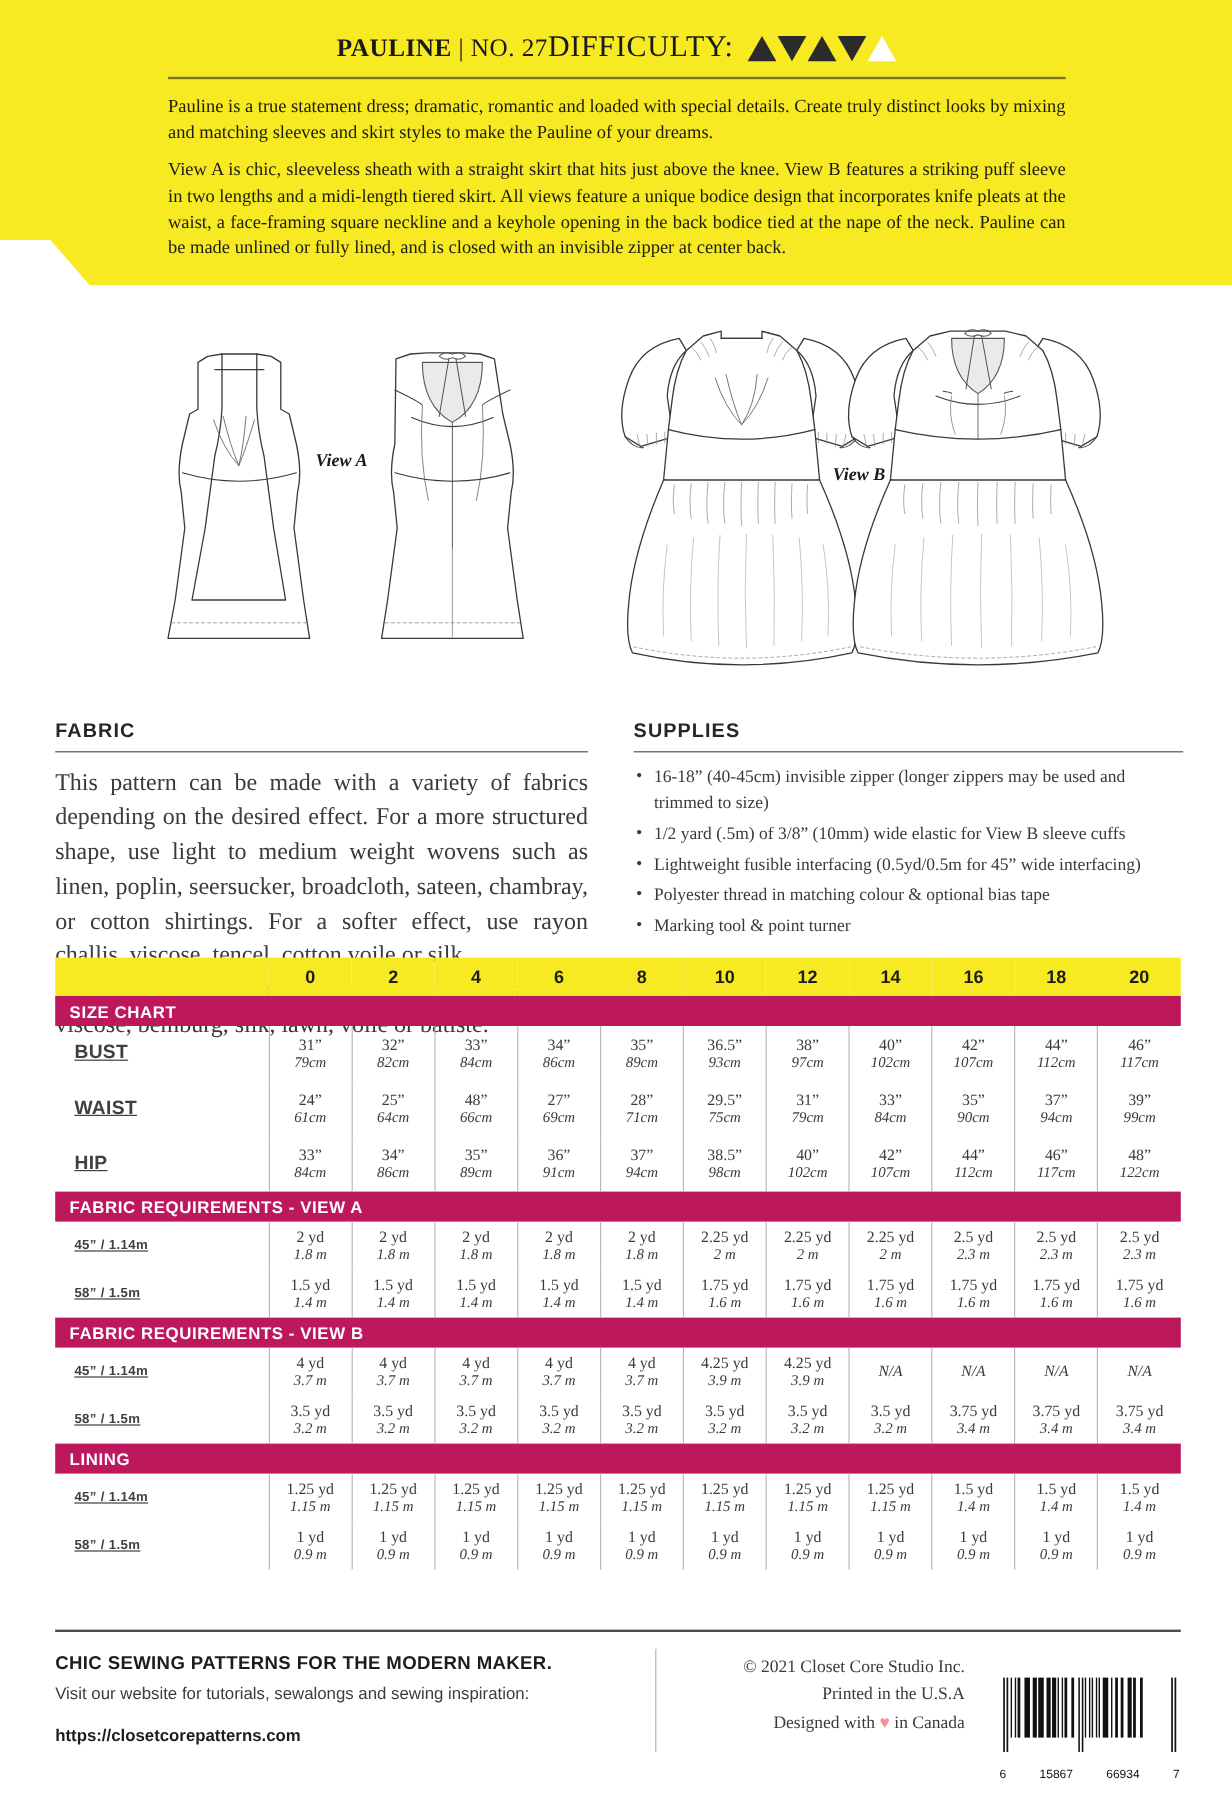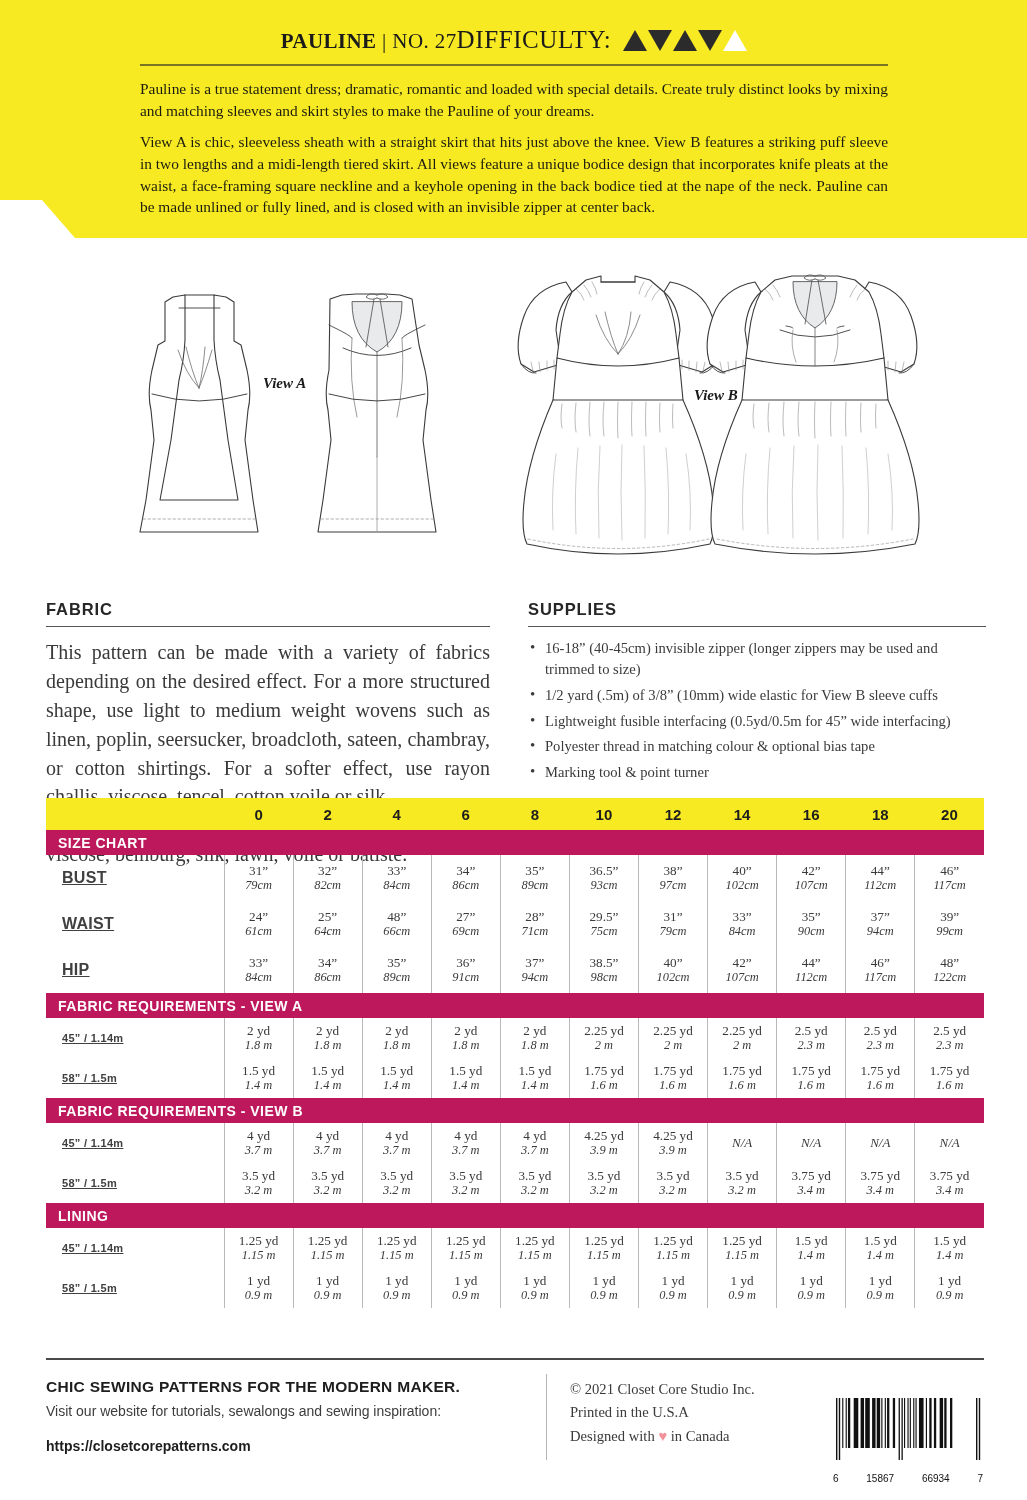--- a/index.html
+++ b/index.html
@@ -102,21 +102,21 @@
   .footer { position: absolute; left: 46px; top: 1358px; width: 938px; }
   .footer-rule { height: 1.6px; background: #4a4a4a; }
   .footer-body { display: flex; margin-top: 18px; position: relative; }
   .f-left { width: 500px; padding-right: 18px; }
   .f-left .tag {
     font-size: 15.5px; font-weight: 700; letter-spacing: .3px; color: #1d1d1d; margin-bottom: 5px;
   }
   .f-left .ln { font-size: 14px; color: #3c3c3c; line-height: 1.5; }
   .f-left .url { font-size: 14px; font-weight: 700; color: #1d1d1d; margin-top: 16px; }
   .f-div { position: absolute; left: 500px; top: -4px; width: 1px; height: 86px; background: #b5b5b5; }
-  .f-mid { margin-left: 24px; width: 250px; }
+  .f-mid { margin-left: 8px; width: 250px; text-align: right; }
   .f-mid .ln {
     font-family: "Liberation Serif", serif; font-size: 14.6px; color: #3a3a3a; line-height: 1.62;
   }
   .heart { color: #f2919a; }
   .f-right { position: absolute; right: 0; top: 18px; width: 152px; }
   .bc-wrap { width: 152px; }
   .bc-nums {
     display: flex; justify-content: space-between; align-items: center;
     font-family: "Liberation Sans", sans-serif; font-size: 10px; color: #111;
     margin-top: 1px; padding: 0 1px;

